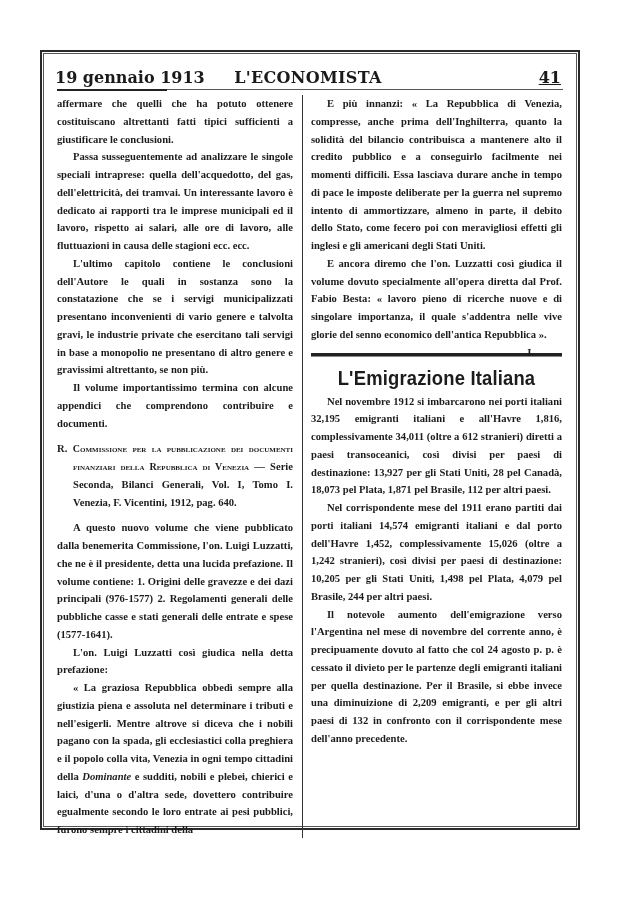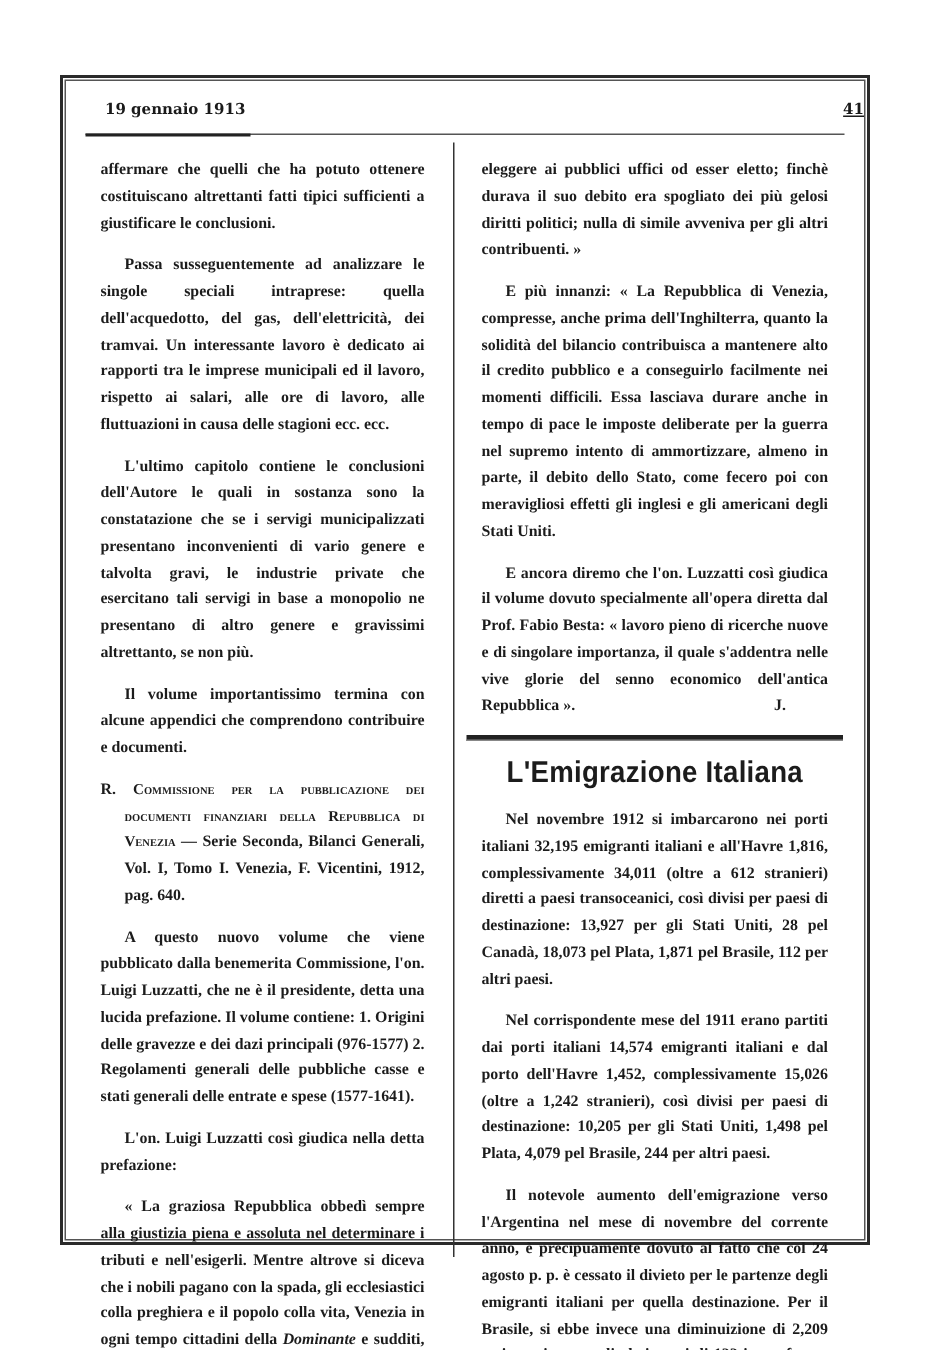--- a/index.html
+++ b/index.html
@@ -1,70 +1,70 @@
 <!DOCTYPE html>
 <html><head>
 <meta charset="utf-8">
 <style>
   html, body { margin:0; padding:0; background:#ffffff; }
   body { width:621px; height:900px; position:relative; overflow:hidden;
          font-family:"DejaVu Serif", serif; color:#1a1a1a; }
   .frame { position:absolute; left:40px; top:50px; width:536px; height:776px;
            border:2px solid #2a2a2a; box-shadow: inset 0 0 0 1px #fff, inset 0 0 0 2px #555; }
-  .header { position:absolute; left:70px; top:68px; width:506px; height:18px;
-            font-size:10px; font-weight:bold; }
+  .header { position:absolute; left:55px; top:68px; width:506px; height:18px;
+            font-size:16px; font-weight:bold; }
   .header .date { position:absolute; left:0; top:0; }
   .header .title { position:absolute; left:0; right:0; text-align:center; top:0; letter-spacing:0.3px; }
   .header .page { position:absolute; right:0; top:0;text-decoration:underline; }
   .header-rule { position:absolute; left:57px; top:89px; width:506px; height:0;
                  border-top:1px solid #555; }
   .header-rule-left { position:absolute; left:57px; top:89px; width:110px; height:2px; background:#222; }
   .col { position:absolute; top:95px; font-size:10.6px; line-height:17.75px;
          text-align:justify; font-weight:bold; font-family:"Liberation Serif", serif; color:#1c1c1c; }
   .col.left { left:57px; width:236px; }
   .col.right { left:311px; width:251px; }
   .divider { position:absolute; left:302px; top:95px; width:1px; height:743px; background:#333; }
-  p { margin:10px; }
+  p { margin:0; }
   p.ind { text-indent:16px; }
   p.gap { margin-top:8px; }
   .sc { font-variant:small-caps; font-size:10px; }
   .biblio { padding-left:16px; text-indent:-16px; }
   i { font-style:italic; }
   .sign { display:inline-block; float:right; margin-right:28px; }
   .sec-rule { height:3px; background:#222; margin:9px 0 8px 0; border-bottom:1px solid #888; }
   .sec-title { font-family:"Liberation Sans", sans-serif; font-size:20px; font-weight:bold;
                text-align:center; line-height:26px; margin-bottom:2px; letter-spacing:0.2px; transform:scaleX(0.92); }
 </style>
 </head>
 <body>
 
 <div class="frame"></div>
 
 <div class="header">
   <span class="date">19 gennaio 1913</span>
+  <span class="title">L'ECONOMISTA</span>
   <span class="page">41</span>
 </div>
 <div class="header-rule"></div>
 <div class="header-rule-left"></div>
 
 <div class="divider"></div>
 
 <div class="col left">
   <p>affermare che quelli che ha potuto ottenere costituiscano altrettanti fatti tipici sufficienti a giustificare le conclusioni.</p>
   <p class="ind">Passa susseguentemente ad analizzare le singole speciali intraprese: quella dell'acquedotto, del gas, dell'elettricità, dei tramvai. Un interessante lavoro è dedicato ai rapporti tra le imprese municipali ed il lavoro, rispetto ai salari, alle ore di lavoro, alle fluttuazioni in causa delle stagioni ecc. ecc.</p>
   <p class="ind">L'ultimo capitolo contiene le conclusioni dell'Autore le quali in sostanza sono la constatazione che se i servigi municipalizzati presentano inconvenienti di vario genere e talvolta gravi, le industrie private che esercitano tali servigi in base a monopolio ne presentano di altro genere e gravissimi altrettanto, se non più.</p>
   <p class="ind">Il volume importantissimo termina con alcune appendici che comprendono contribuire e documenti.</p>
   <p class="biblio gap"><span>R. </span><span class="sc">Commissione per la pubblicazione dei documenti finanziari della Repubblica di Venezia</span><span> — Serie Seconda, Bilanci Generali, Vol. I, Tomo I. Venezia, F. Vicentini, 1912, pag. 640.</span></p>
   <p class="ind gap">A questo nuovo volume che viene pubblicato dalla benemerita Commissione, l'on. Luigi Luzzatti, che ne è il presidente, detta una lucida prefazione. Il volume contiene: 1. Origini delle gravezze e dei dazi principali (976-1577) 2. Regolamenti generali delle pubbliche casse e stati generali delle entrate e spese (1577-1641).</p>
   <p class="ind">L'on. Luigi Luzzatti così giudica nella detta prefazione:</p>
   <p class="ind"><span>« La graziosa Repubblica obbedì sempre alla giustizia piena e assoluta nel determinare i tributi e nell'esigerli. Mentre altrove si diceva che i nobili pagano con la spada, gli ecclesiastici colla preghiera e il popolo colla vita, Venezia in ogni tempo cittadini della </span><i>Dominante</i><span> e sudditi, nobili e plebei, chierici e laici, d'una o d'altra sede, dovettero contribuire egualmente secondo le loro entrate ai pesi pubblici, furono sempre i cittadini della </span></p>
 </div>
 
 <div class="col right">
-  <p>eleggere ai pubblici uffici od esser eletto; finchè durava il suo debito era spogliato dei più gelosi diritti politici; nulla di simile avveniva per gli altri contribuenti. »</p>
   <p class="ind">E più innanzi: « La Repubblica di Venezia, compresse, anche prima dell'Inghilterra, quanto la solidità del bilancio contribuisca a mantenere alto il credito pubblico e a conseguirlo facilmente nei momenti difficili. Essa lasciava durare anche in tempo di pace le imposte deliberate per la guerra nel supremo intento di ammortizzare, almeno in parte, il debito dello Stato, come fecero poi con meravigliosi effetti gli inglesi e gli americani degli Stati Uniti.</p>
   <p class="ind"><span>E ancora diremo che l'on. Luzzatti così giudica il volume dovuto specialmente all'opera diretta dal Prof. Fabio Besta: « lavoro pieno di ricerche nuove e di singolare importanza, il quale s'addentra nelle vive glorie del senno economico dell'antica Repubblica ».</span><span class="sign">J.</span></p>
   <div class="sec-rule"></div>
   <div class="sec-title">L'Emigrazione Italiana</div>
   <p class="ind">Nel novembre 1912 si imbarcarono nei porti italiani 32,195 emigranti italiani e all'Havre 1,816, complessivamente 34,011 (oltre a 612 stranieri) diretti a paesi transoceanici, così divisi per paesi di destinazione: 13,927 per gli Stati Uniti, 28 pel Canadà, 18,073 pel Plata, 1,871 pel Brasile, 112 per altri paesi.</p>
   <p class="ind">Nel corrispondente mese del 1911 erano partiti dai porti italiani 14,574 emigranti italiani e dal porto dell'Havre 1,452, complessivamente 15,026 (oltre a 1,242 stranieri), così divisi per paesi di destinazione: 10,205 per gli Stati Uniti, 1,498 pel Plata, 4,079 pel Brasile, 244 per altri paesi.</p>
   <p class="ind">Il notevole aumento dell'emigrazione verso l'Argentina nel mese di novembre del corrente anno, è precipuamente dovuto al fatto che col 24 agosto p. p. è cessato il divieto per le partenze degli emigranti italiani per quella destinazione. Per il Brasile, si ebbe invece una diminuizione di 2,209 emigranti, e per gli altri paesi di 132 in confronto con il corrispondente mese dell'anno precedente.</p>
 </div>
 
 </body></html>

